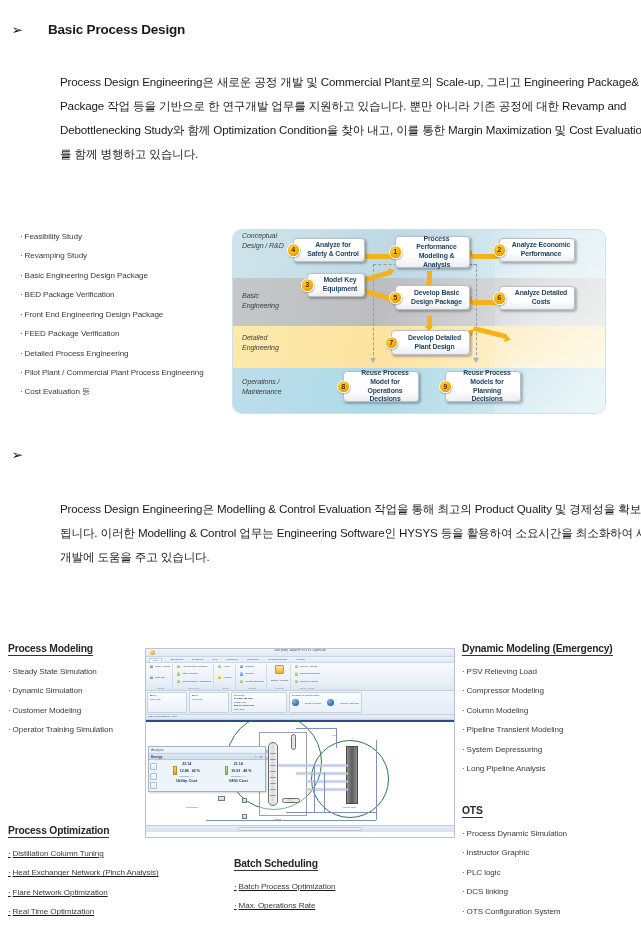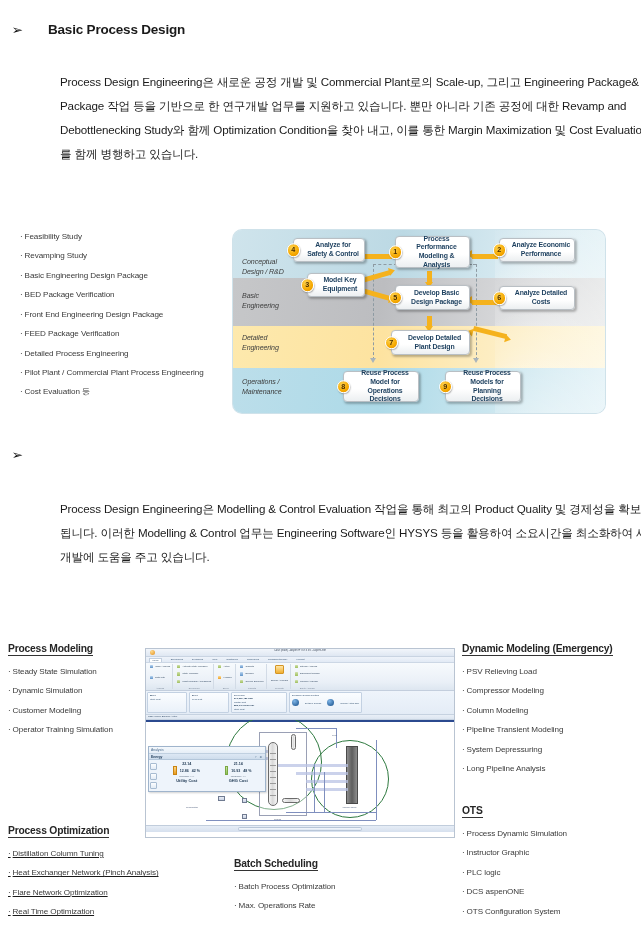--- a/index.html
+++ b/index.html
@@ -129,21 +129,21 @@
   .ah.right { border-top:4.6px solid transparent; border-bottom:4.6px solid transparent; border-left:6px solid #f5b21d; }
   .ah.left  { border-top:4.6px solid transparent; border-bottom:4.6px solid transparent; border-right:6px solid #f5b21d; }
   .ah.down  { border-left:4.6px solid transparent; border-right:4.6px solid transparent; border-top:6px solid #f5b21d; }
 
   
   #sec2-heading { position:absolute; left:0; top:448px; }
   #sec2-par { position:absolute; left:0; top:497px; width:641px; }
 
   #pm-col   { position:absolute; left:8px;  top:638px; }
   #po-col   { position:absolute; left:8px;  top:820px;text-decoration:underline; }
-  #bs-col   { position:absolute; left:234px; top:853px; }
+  #bs-col   { position:absolute; left:234px; top:853px;text-decoration:underline; }
   #dm-col   { position:absolute; left:462px; top:638px; }
   #ots-col  { position:absolute; left:462px; top:800px; }
 
   
   #hysys {
     position:absolute; left:145px; top:648px;
     width:310px; height:190px;
     background:#ffffff;
     border:1px solid #b9c4d2;
     overflow:hidden;
@@ -331,21 +331,21 @@
   <div class="band b2">
       <div class="band-sheen"></div>
     </div>
   <div class="band b3">
       <div class="band-sheen"></div>
     </div>
   <div class="band b4">
       <div class="band-sheen"></div>
     </div>
 
-  <div class="stage-label" style="top:28px">
+  <div class="stage-label" style="top:2px">
     <div>Conceptual</div>
     <div>Design / R&amp;D</div>
   </div>
   <div class="stage-label" style="top:62px">
     <div>Basic</div>
     <div>Engineering</div>
   </div>
   <div class="stage-label" style="top:104px">
     <div>Detailed</div>
     <div>Engineering</div>
@@ -474,21 +474,21 @@
     <li><span class="dot">·</span><span>Long Pipeline Analysis</span></li>
   </ul>
 </div>
 
 <div id="ots-col">
   <div class="col-title">OTS</div>
   <ul class="mini-list">
     <li><span class="dot">·</span><span>Process Dynamic Simulation</span></li>
     <li><span class="dot">·</span><span>Instructor Graphic</span></li>
     <li><span class="dot">·</span><span>PLC logic</span></li>
-    <li><span class="dot">·</span><span>DCS aspenONE</span></li>
+    <li><span class="dot">·</span><span>DCS linking</span></li>
     <li><span class="dot">·</span><span>OTS Configuration System</span></li>
   </ul>
 </div>
 
 <div id="hysys">
 
   <div class="win-title">
     <span class="orb"></span>
     <span class="cap">Case (Main) - Aspen HYSYS V8 - aspenONE</span>
   </div>

